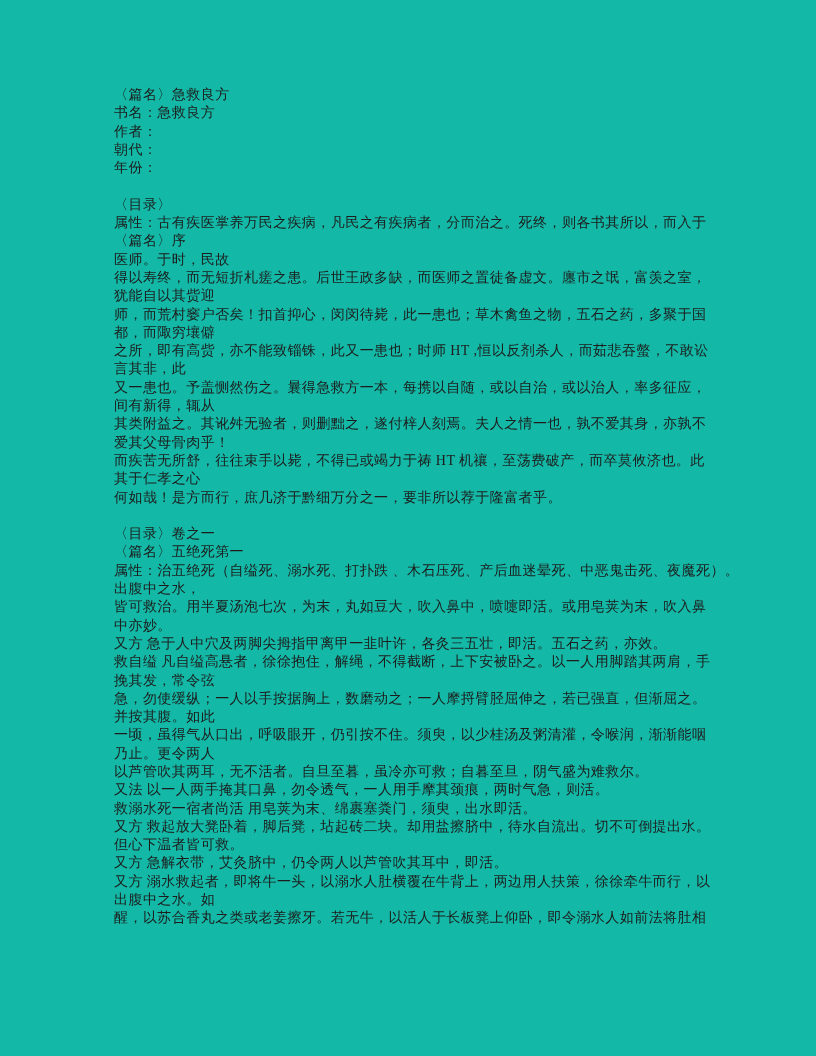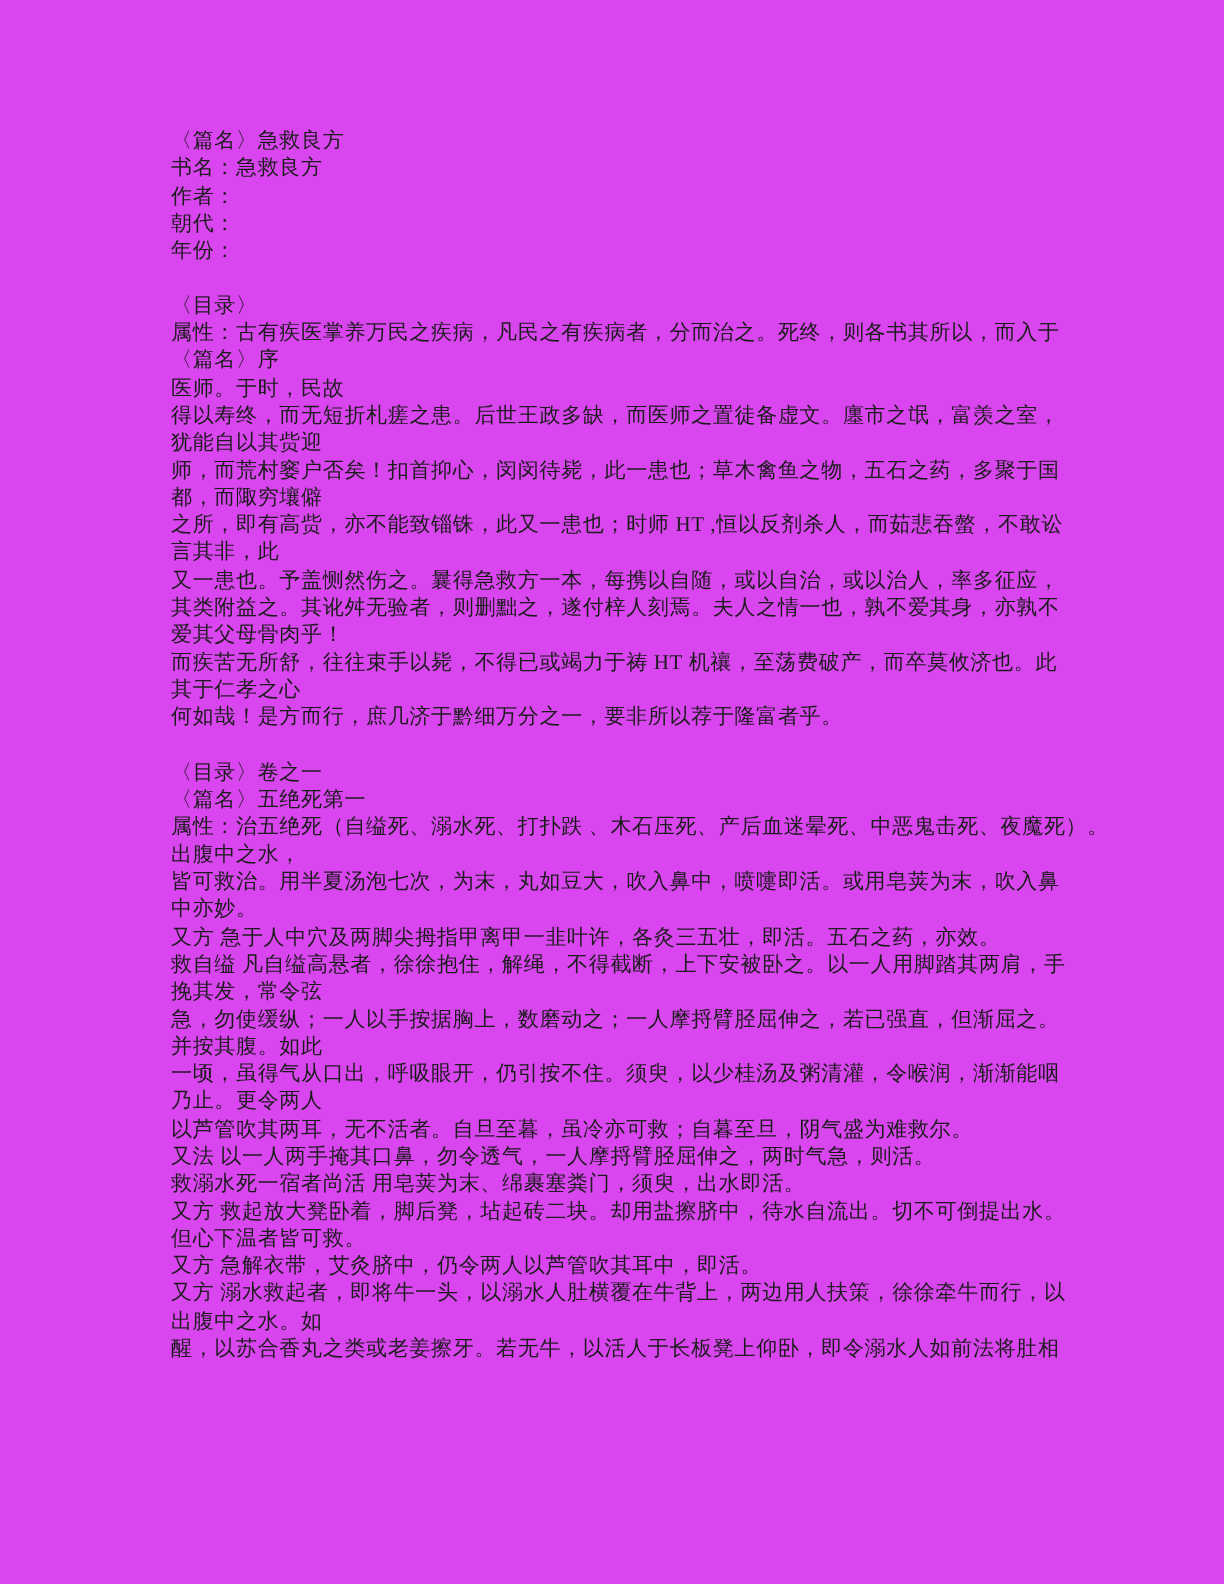--- a/index.html
+++ b/index.html
@@ -12,21 +12,21 @@
     height: 1056px;
     overflow: hidden;
     position: relative;
   }
   .page {
     position: absolute;
     left: 0;
     top: 0;
     width: 816px;
     height: 1056px;
-    background: #d946ef;
+    background: #14b8a6;
   }
   .text-content {
     position: absolute;
     left: 114px;
     top: 86px;
     width: 606px;
     font-family: "Liberation Serif", "DejaVu Serif", serif;
     font-size: 14px;
     line-height: 18.3px;
     letter-spacing: 0.45px;
@@ -52,41 +52,42 @@
       <div class="line">属性：古有疾医掌养万民之疾病，凡民之有疾病者，分而治之。死终，则各书其所以，而入于</div>
       <div class="line">〈篇名〉序</div>
       <div class="line">医师。于时，民故</div>
       <div class="line">得以寿终，而无短折札瘥之患。后世王政多缺，而医师之置徒备虚文。廛市之氓，富羡之室，</div>
       <div class="line">犹能自以其赀迎</div>
       <div class="line">师，而荒村窭户否矣！扣首抑心，闵闵待毙，此一患也；草木禽鱼之物，五石之药，多聚于国</div>
       <div class="line">都，而陬穷壤僻</div>
       <div class="line">之所，即有高赀，亦不能致锱铢，此又一患也；时师 HT ,恒以反剂杀人，而茹悲吞螫，不敢讼</div>
       <div class="line">言其非，此</div>
       <div class="line">又一患也。予盖恻然伤之。曩得急救方一本，每携以自随，或以自治，或以治人，率多征应，</div>
+      <div class="line">间有新得，辄从</div>
       <div class="line">其类附益之。其讹舛无验者，则删黜之，遂付梓人刻焉。夫人之情一也，孰不爱其身，亦孰不</div>
       <div class="line">爱其父母骨肉乎！</div>
       <div class="line">而疾苦无所舒，往往束手以毙，不得已或竭力于祷 HT 机禳，至荡费破产，而卒莫攸济也。此</div>
       <div class="line">其于仁孝之心</div>
       <div class="line">何如哉！是方而行，庶几济于黔细万分之一，要非所以荐于隆富者乎。</div>
       <div class="line">&nbsp;</div>
       <div class="line">〈目录〉卷之一</div>
       <div class="line">〈篇名〉五绝死第一</div>
       <div class="line">属性：治五绝死（自缢死、溺水死、打扑跌 、木石压死、产后血迷晕死、中恶鬼击死、夜魔死）。</div>
       <div class="line">出腹中之水，</div>
       <div class="line">皆可救治。用半夏汤泡七次，为末，丸如豆大，吹入鼻中，喷嚏即活。或用皂荚为末，吹入鼻</div>
       <div class="line">中亦妙。</div>
       <div class="line">又方 急于人中穴及两脚尖拇指甲离甲一韭叶许，各灸三五壮，即活。五石之药，亦效。</div>
       <div class="line">救自缢 凡自缢高悬者，徐徐抱住，解绳，不得截断，上下安被卧之。以一人用脚踏其两肩，手</div>
       <div class="line">挽其发，常令弦</div>
       <div class="line">急，勿使缓纵；一人以手按据胸上，数磨动之；一人摩捋臂胫屈伸之，若已强直，但渐屈之。</div>
       <div class="line">并按其腹。如此</div>
       <div class="line">一顷，虽得气从口出，呼吸眼开，仍引按不住。须臾，以少桂汤及粥清灌，令喉润，渐渐能咽</div>
       <div class="line">乃止。更令两人</div>
       <div class="line">以芦管吹其两耳，无不活者。自旦至暮，虽冷亦可救；自暮至旦，阴气盛为难救尔。</div>
-      <div class="line">又法 以一人两手掩其口鼻，勿令透气，一人摩捋臂胫屈伸之，两时气急，则活。</div>
+      <div class="line">又法 以一人两手掩其口鼻，勿令透气，一人用手摩其颈痕，两时气急，则活。</div>
       <div class="line">救溺水死一宿者尚活 用皂荚为末、绵裹塞粪门，须臾，出水即活。</div>
       <div class="line">又方 救起放大凳卧着，脚后凳，坫起砖二块。却用盐擦脐中，待水自流出。切不可倒提出水。</div>
       <div class="line">但心下温者皆可救。</div>
       <div class="line">又方 急解衣带，艾灸脐中，仍令两人以芦管吹其耳中，即活。</div>
       <div class="line">又方 溺水救起者，即将牛一头，以溺水人肚横覆在牛背上，两边用人扶策，徐徐牵牛而行，以</div>
       <div class="line">出腹中之水。如</div>
       <div class="line">醒，以苏合香丸之类或老姜擦牙。若无牛，以活人于长板凳上仰卧，即令溺水人如前法将肚相</div>
     </div>
 </div>
 

